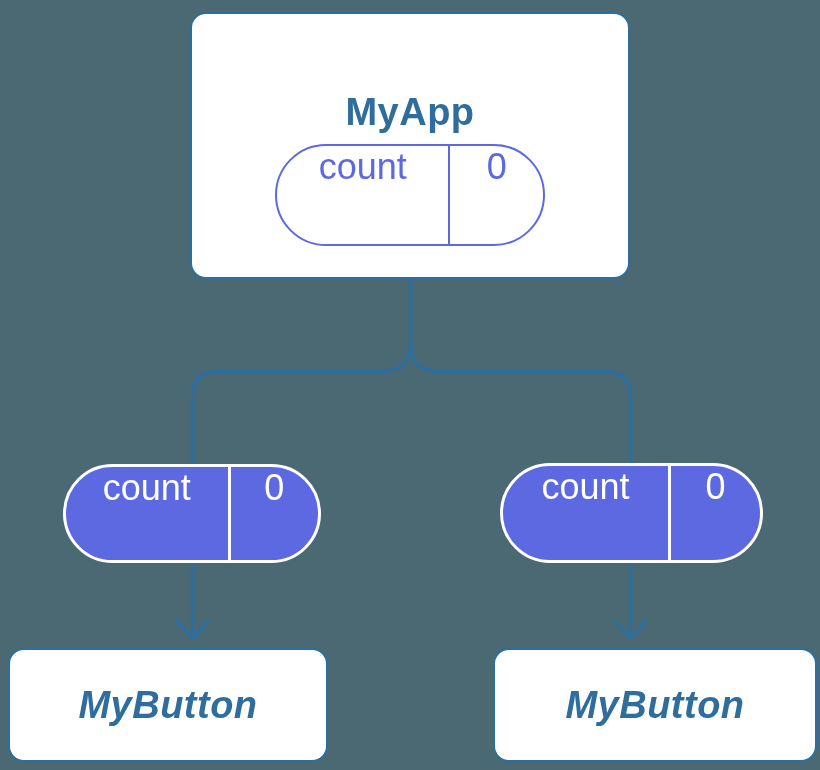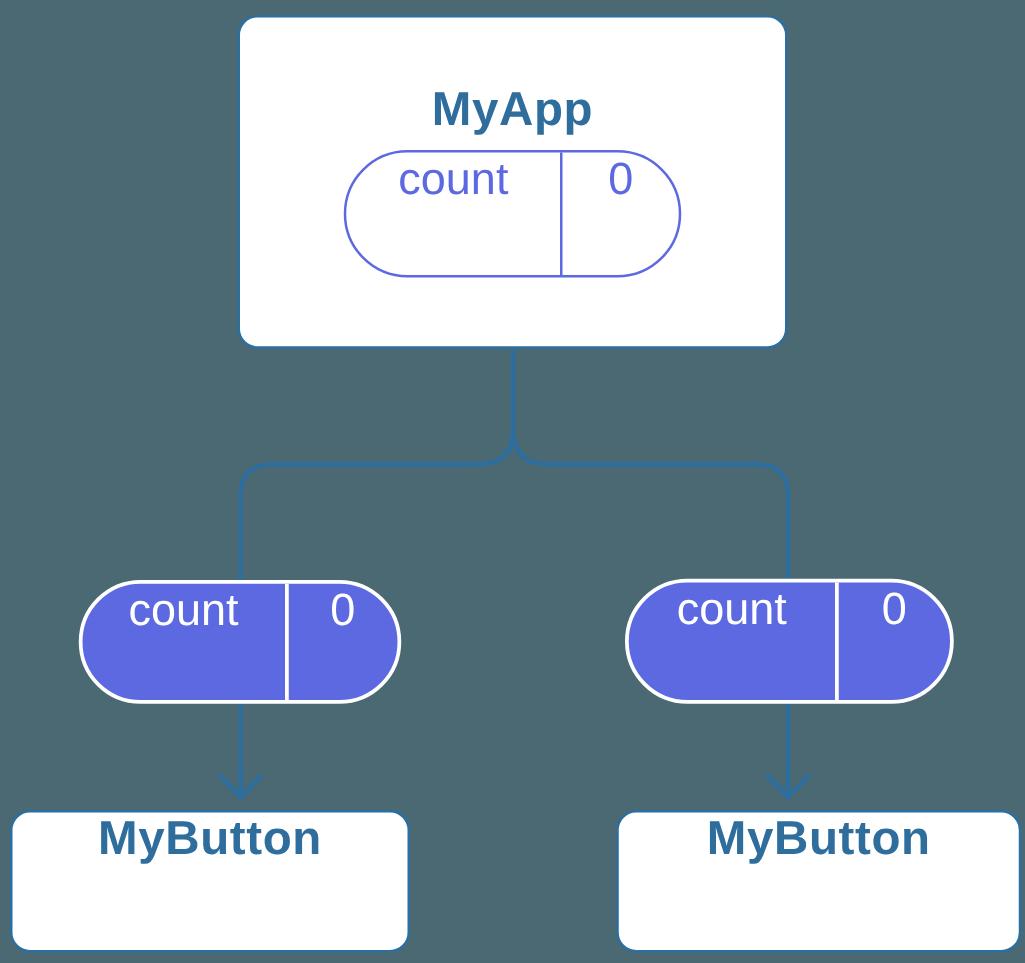--- a/index.html
+++ b/index.html
@@ -45,25 +45,25 @@
   .card-title{
     color:var(--title_text);
     font-size:38px;
     font-weight:600;
     letter-spacing:0.5px;
     text-align:center;
   }
   .card.root{
     left:190px;top:12px;width:440px;height:267px;
     display:flex;flex-direction:column;align-items:center;
-    padding-top:52px;
+    padding-top:76px;
   }
   .card.root .card-title{line-height:44px;}
   .card.child{
-    display:flex;align-items:flex-start;justify-content:center;
+    display:flex;align-items:center;justify-content:center;font-style:italic;
   }
   .card.child-left{left:8px;top:648px;width:320px;height:114px;}
   .card.child-right{left:493px;top:648px;width:324px;height:114px;}
 
   
   .pill{
     display:flex;align-items:stretch;
     font-size:36px;
   }
   .pill .sec{

